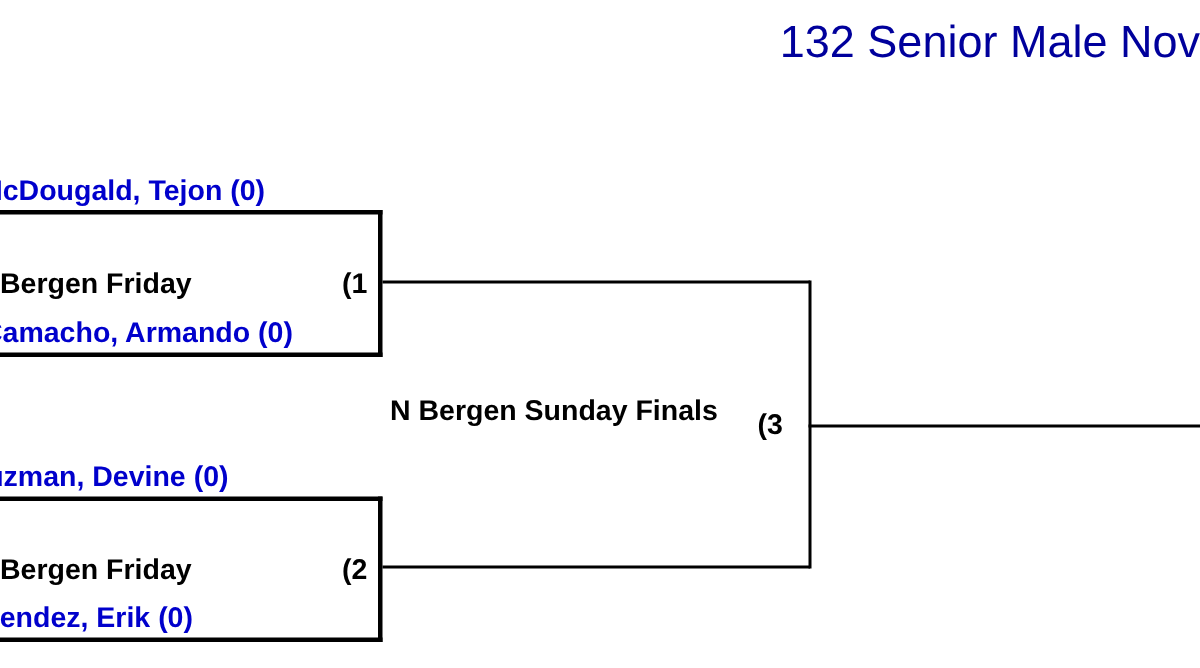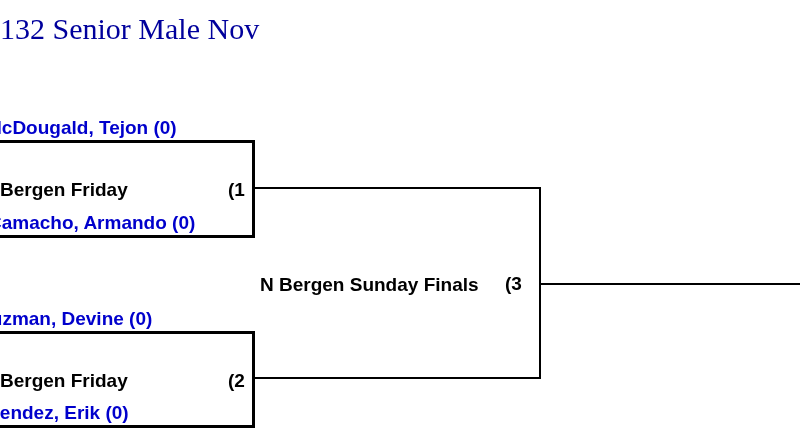--- a/index.html
+++ b/index.html
@@ -13,26 +13,25 @@
     height: 445px;
     background: #ffffff;
     overflow: hidden;
     font-family: "Liberation Sans", sans-serif;
   }
   .title {
     position: absolute;
     left: 0;
     top: 12px;
     width: 100%;
-    text-align: left;
+    text-align: right;
     font-size: 30px;
     font-weight: 400;
     color: var(--title, #00009C);
     white-space: nowrap;
-    font-family: Liberation Serif, serif;
   }
   .competitor {
     position: absolute;
     font-size: 19px;
     font-weight: bold;
     color: var(--competitor, #0000CC);
     white-space: nowrap;
     text-decoration: none;
     cursor: pointer;
   }
@@ -80,21 +79,21 @@
   <span class="match-label" style="left:228px; top:370px;">(2</span>
 
   <span class="competitor" style="left:-16px; top:402px;">Mendez, Erik (0)</span>
 
   <div class="hline" style="left:-10px; top:425px; width:265px; height:3px;"></div>
 
   <div class="vline" style="left:252px; top:331px; width:3px; height:97px;"></div>
 
   <div class="hline" style="left:255px; top:377px; width:285px; height:2px;"></div>
 
-  <span class="match-label" style="left:260px; top:274px;text-align:right;">N Bergen Sunday Finals</span>
+  <span class="match-label" style="left:260px; top:264px;text-align:right;">N Bergen Sunday Finals</span>
 
   <span class="match-label" style="left:505px; top:273px;">(3</span>
 
   <div class="vline" style="left:539px; top:187px; width:2px; height:192px;"></div>
 
   <div class="hline" style="left:539px; top:283px; width:261px; height:2px;"></div>
 
 </div>
 
 </body></html>

